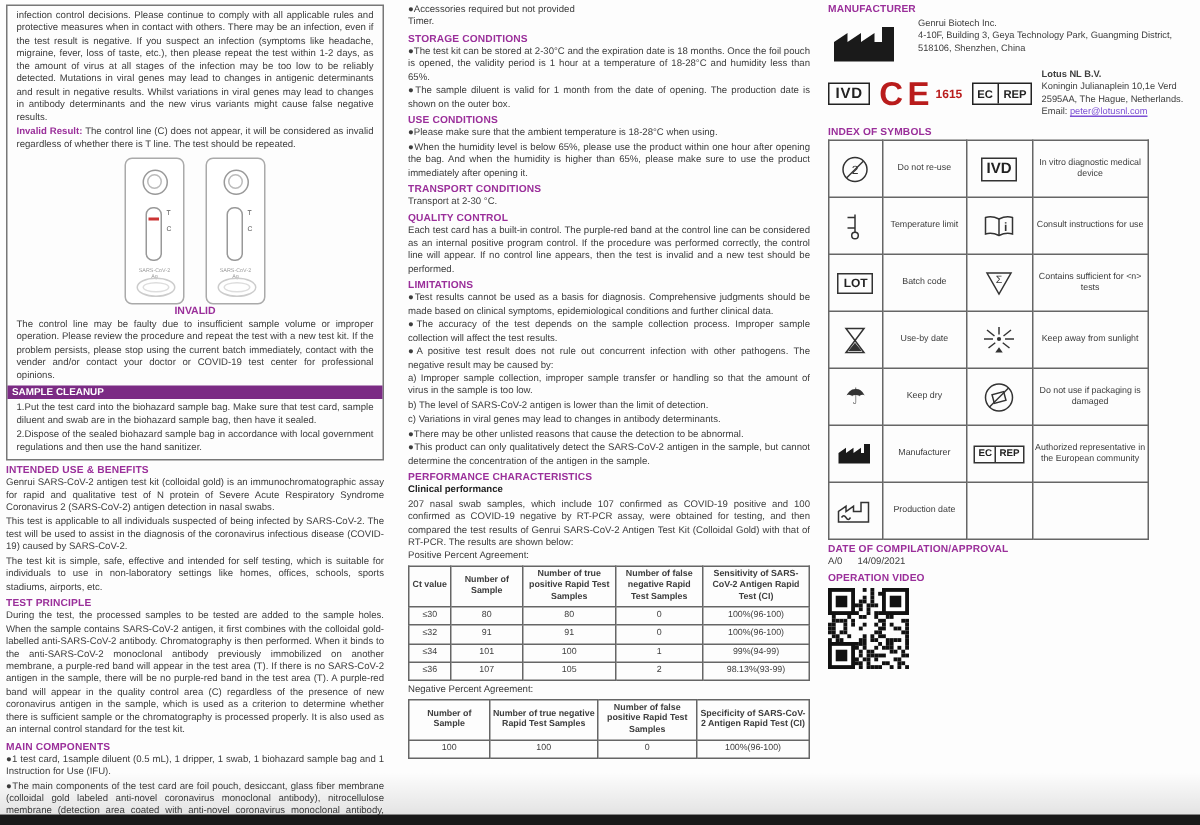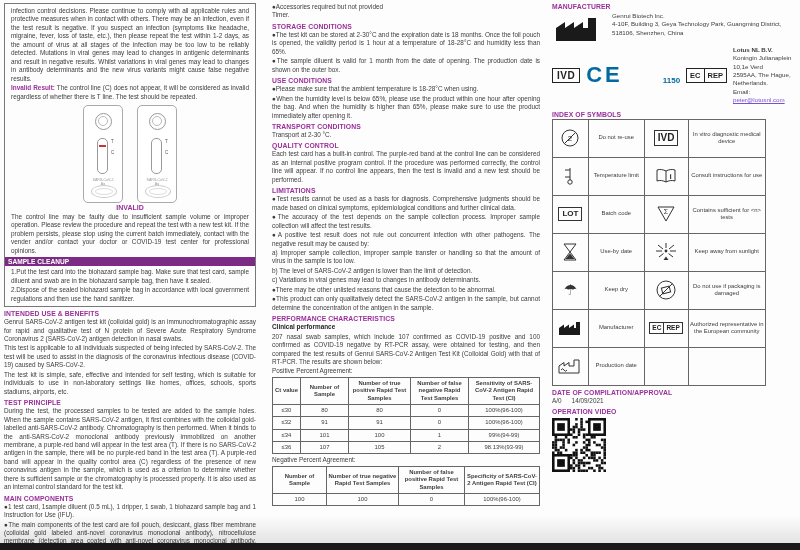--- a/index.html
+++ b/index.html
@@ -33,21 +33,21 @@
   
   table { border-collapse:collapse; width:100%; margin:1px 0 2px 0; }
   th, td { border:1px solid #666; font-size:5.9px; line-height:1.25; text-align:center; padding:2px 1px; color:#3d3d3d; }
   th { font-weight:bold; }
   
   .mfr-row { display:flex; gap:8px; margin:2px 0 4px 0; }
   .factory-big { flex:0 0 52px; display:flex; align-items:flex-start; justify-content:center; padding-top:4px; }
   .addr { font-size:6.2px; line-height:1.35; color:#3d3d3d; text-align:left; }
   .marks-row { display:flex; align-items:center; gap:6px; margin:4px 0 6px 0; }
   .ivd-box { border:1.5px solid #222; font-weight:bold; font-size:10px; padding:1px 4px; color:#222; letter-spacing:.5px; }
-  .ce-wrap { display:flex; align-items:flex-end; color:#0369a1;gap:39px; }
+  .ce-wrap { display:flex; align-items:center; color:#b91c1c; }
   .ce-mark { font-size:22px; font-weight:bold; letter-spacing:3px; line-height:.9; }
   .ce-num { font-size:8px; font-weight:bold; margin-left:1px; }
   .ecrep-box { display:flex; border:1.5px solid #222; font-weight:bold; font-size:7.5px; color:#222; }
   .ecrep-box span { padding:2px 3px; }
   .ecrep-box span:first-child { border-right:1.5px solid #222; }
   .rep-addr { font-size:6.2px; line-height:1.35; }
   .email-link { color:#7b4fd4; text-decoration:underline; }
   .sym-table td { height:38px; }
   .sym-icon-cell { width:36px; } .sym-label-1 { width:56px; } .sym-icon-cell-2 { width:44px; } .sym-label-2 { width:78px; }
   .sym-box { display:inline-block; border:1.5px solid #333; font-weight:bold; color:#222; padding:1px 3px; font-size:8px; }
@@ -226,21 +226,21 @@
         <div class="addr">
           <div>Genrui Biotech Inc.</div>
           <div>4-10F, Building 3, Geya Technology Park, Guangming District,</div>
           <div>518106, Shenzhen, China</div>
         </div>
       </div>
       <div class="marks-row">
         <span class="ivd-box">IVD</span>
         <span class="ce-wrap">
             <span class="ce-mark">CE</span>
-            <span class="ce-num">1150</span>
+            <span class="ce-num">1615</span>
           </span>
         <span class="ecrep-box">
             <span>EC</span>
             <span>REP</span>
           </span>
         <span class="rep-addr">
           <span style="font-weight:bold;">Lotus NL B.V.</span><br>
           <span>Koningin Julianaplein 10,1e Verd</span><br>
           <span>2595AA, The Hague, Netherlands.</span><br>
           <span>Email: </span><span class="email-link">peter@lotusnl.com</span>

